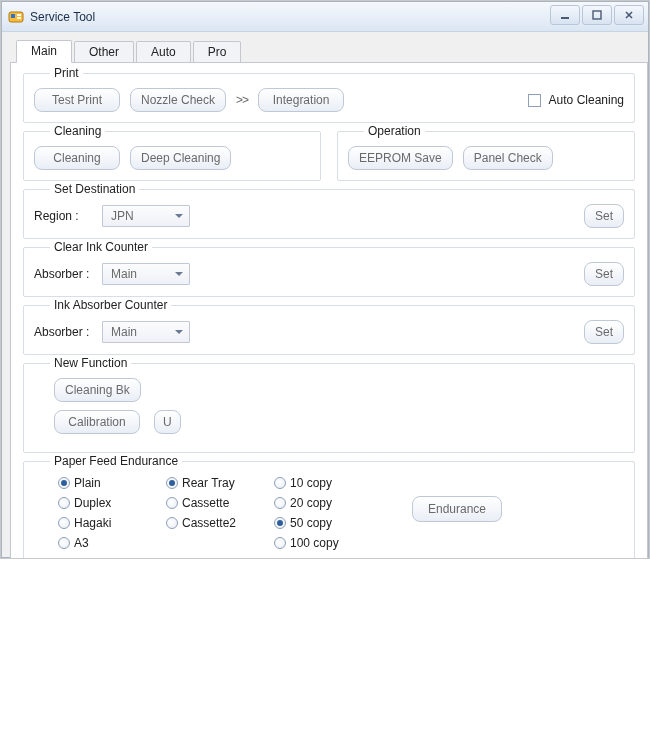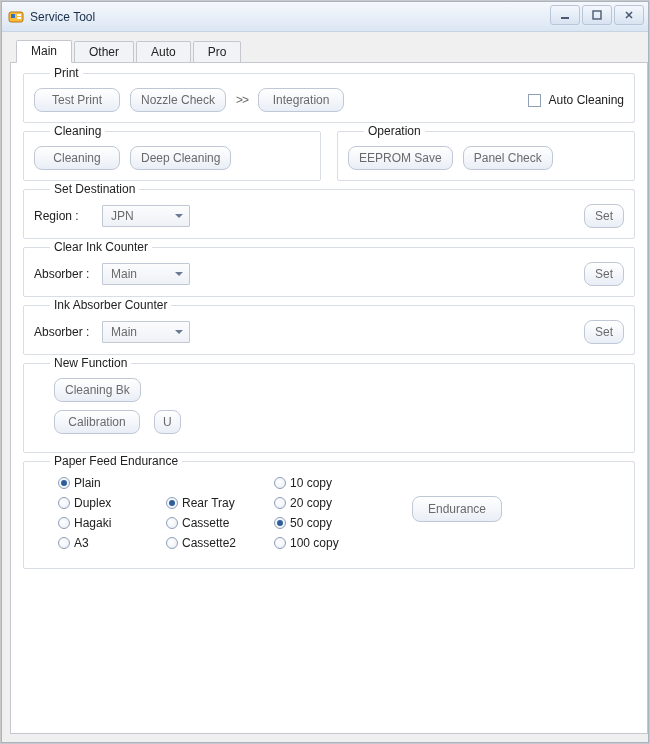--- a/index.html
+++ b/index.html
@@ -31,21 +31,21 @@
   body {
     margin: 0;
     font-family: "Segoe UI", Tahoma, Arial, sans-serif;
     font-size: 12px;
     color: var(--text);
     background: #fff;
   }
   .canvas {
     position: relative;
     width: 650px;
-    height: 744px;
+    height: 559px;
     overflow: hidden;
     border: 1px solid #c8c8c8;
     background: #e5e5e5;
   }
   .main-window {
     position: relative;
     width: 100%;
     height: 100%;
     border: 1px solid var(--win-border);
     background: var(--body-bg);
@@ -222,21 +222,20 @@
   .twocol > .groupbox { flex: 1; }
   .spacer { flex: 1; }
   .chevrons { color: var(--text-dim); font-size: 12px; letter-spacing: -1px; }
   
   .nf-row { display: flex; gap: 14px; margin-bottom: 8px; margin-left: 20px; }
   
   .pfe-grid {
     display: flex;
     gap: 20px;
     margin-left: 24px;
-    align-items: flex-end;
   }
   .pfe-col { display: flex; flex-direction: column; gap: 6px; }
   
   .dialog-frame {
     position: absolute;
     left: 205px; top: 318px;
     width: 242px;
     padding: 5px;
     border-radius: 6px;
     background: linear-gradient(to bottom, var(--dialog-frame-grad-top), var(--dialog-frame-grad-bot));

